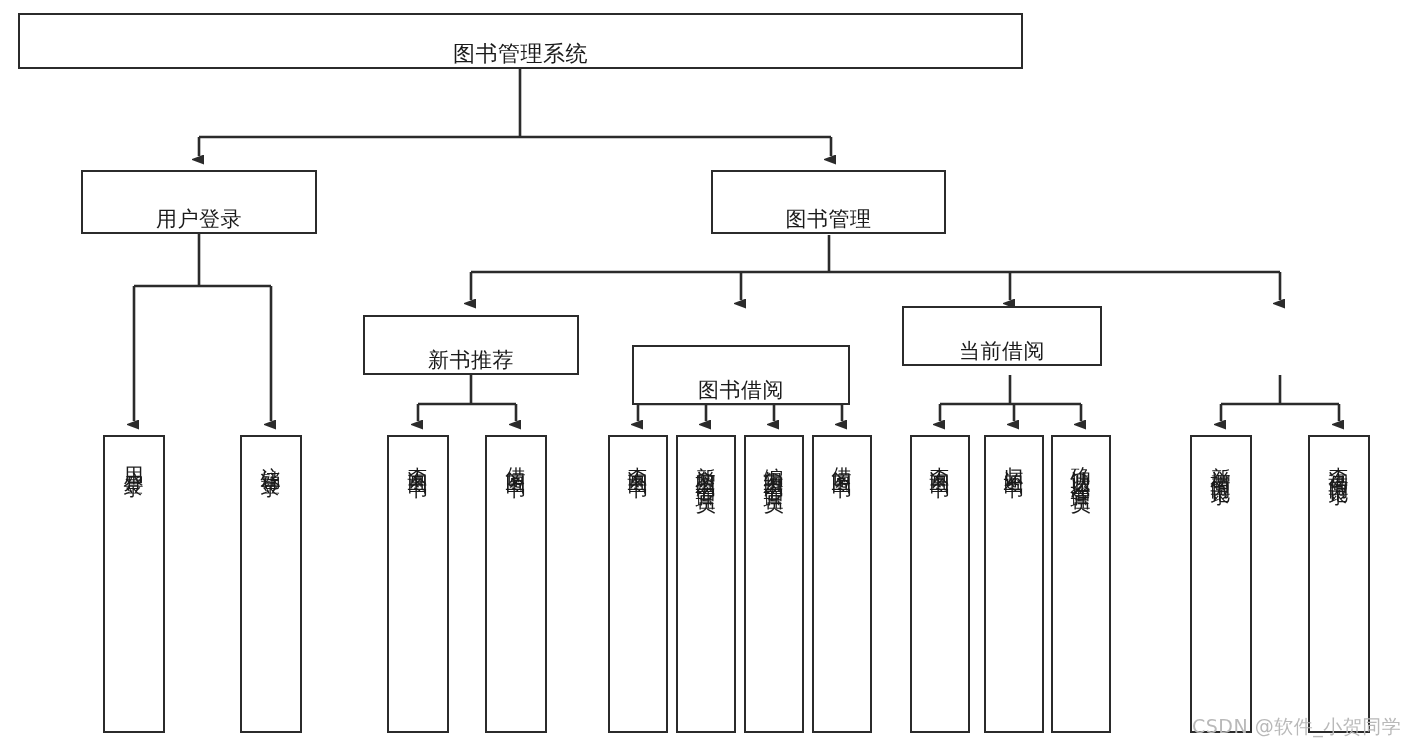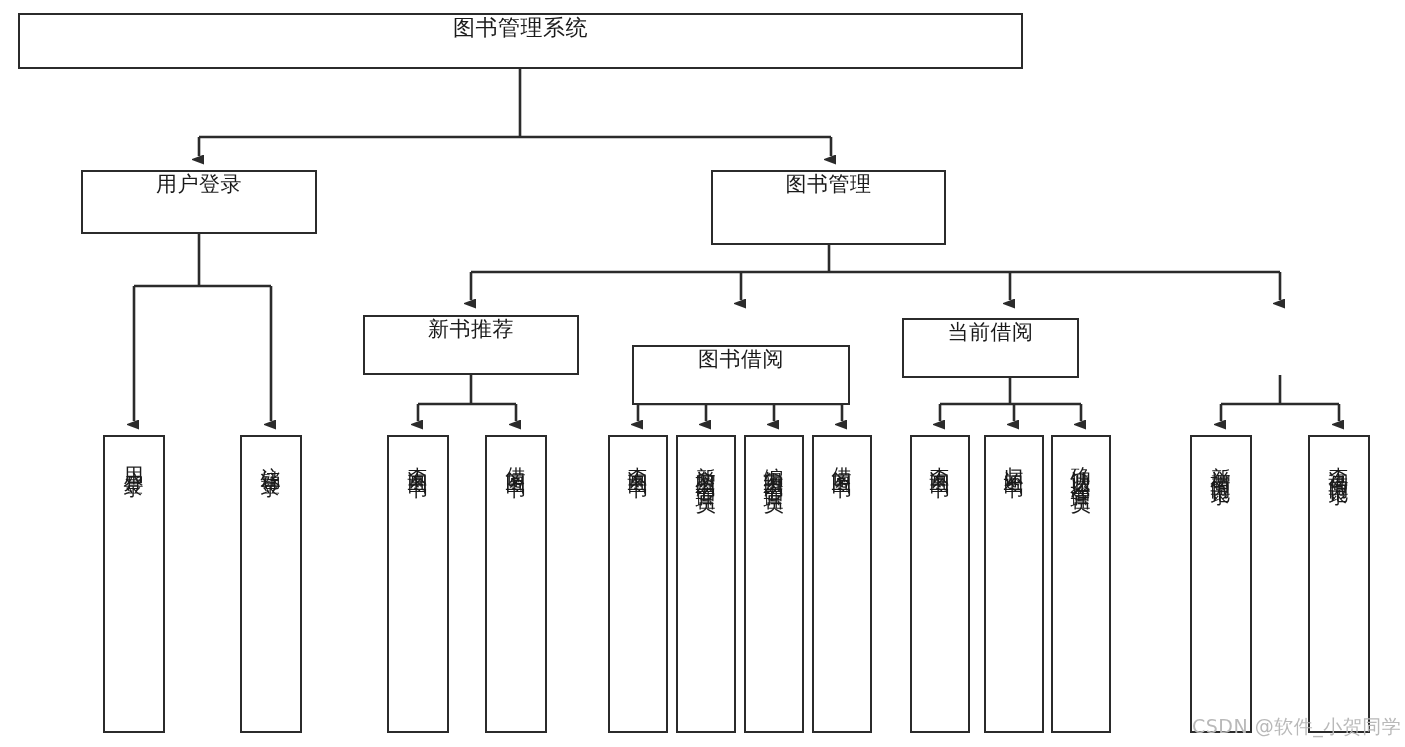--- a/index.html
+++ b/index.html
@@ -25,21 +25,21 @@
     width: 1405px;
     height: 747px;
     pointer-events: none;
   }
   .node {
     position: absolute;
     box-sizing: border-box;
     border: 2.5px solid #2b2b2b;
     background: #ffffff;
     display: flex;
-    align-items: flex-start;
+    align-items: flex-end;
     justify-content: center;
     color: #1a1a1a;
   }
   .node .label {
     display: block;
     text-align: center;
     line-height: 1.18;
     letter-spacing: 0.5px;
     white-space: nowrap;
   }
@@ -127,31 +127,31 @@
     </g>
   </svg>
 
   <div class="node root horiz" style="left: 18px; top: 13px; width: 1005px; height: 56px;">
     <span class="label">图书管理系统</span>
   </div>
 
   <div class="node horiz" style="left: 81px; top: 170px; width: 236px; height: 64px;">
     <span class="label">用户登录</span>
   </div>
-  <div class="node horiz" style="left: 711px; top: 170px; width: 235px; height: 75px;">
+  <div class="node horiz" style="left: 711px; top: 170px; width: 235px; height: 64px;">
     <span class="label">图书管理</span>
   </div>
 
   <div class="node horiz" style="left: 363px; top: 315px; width: 216px; height: 60px;">
     <span class="label">新书推荐</span>
   </div>
   <div class="node horiz" style="left: 632px; top: 315px; width: 218px; height: 60px; margin-top: 30px;">
     <span class="label">图书借阅</span>
   </div>
-  <div class="node horiz" style="left: 902px; top: 318px; width: 177px; height: 60px;">
+  <div class="node horiz" style="left: 902px; top: 306px; width: 200px; height: 60px;">
     <span class="label">当前借阅</span>
   </div>
 
   <div class="node vert" style="left: 103px; top: 435px; width: 62px; height: 298px;">
     <span class="label">用户登录</span>
   </div>
   <div class="node vert" style="left: 240px; top: 435px; width: 62px; height: 298px;">
     <span class="label">注销登录</span>
   </div>
   <div class="node vert" style="left: 387px; top: 435px; width: 62px; height: 298px;">

